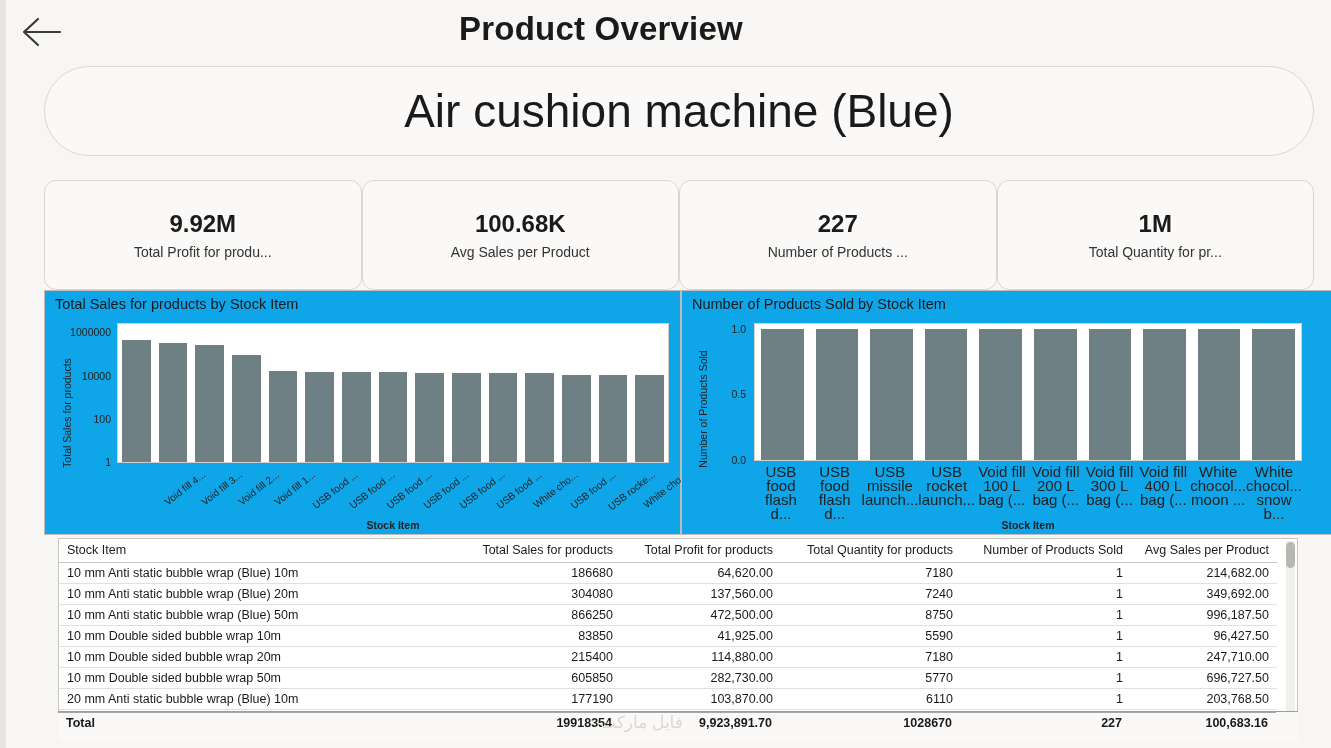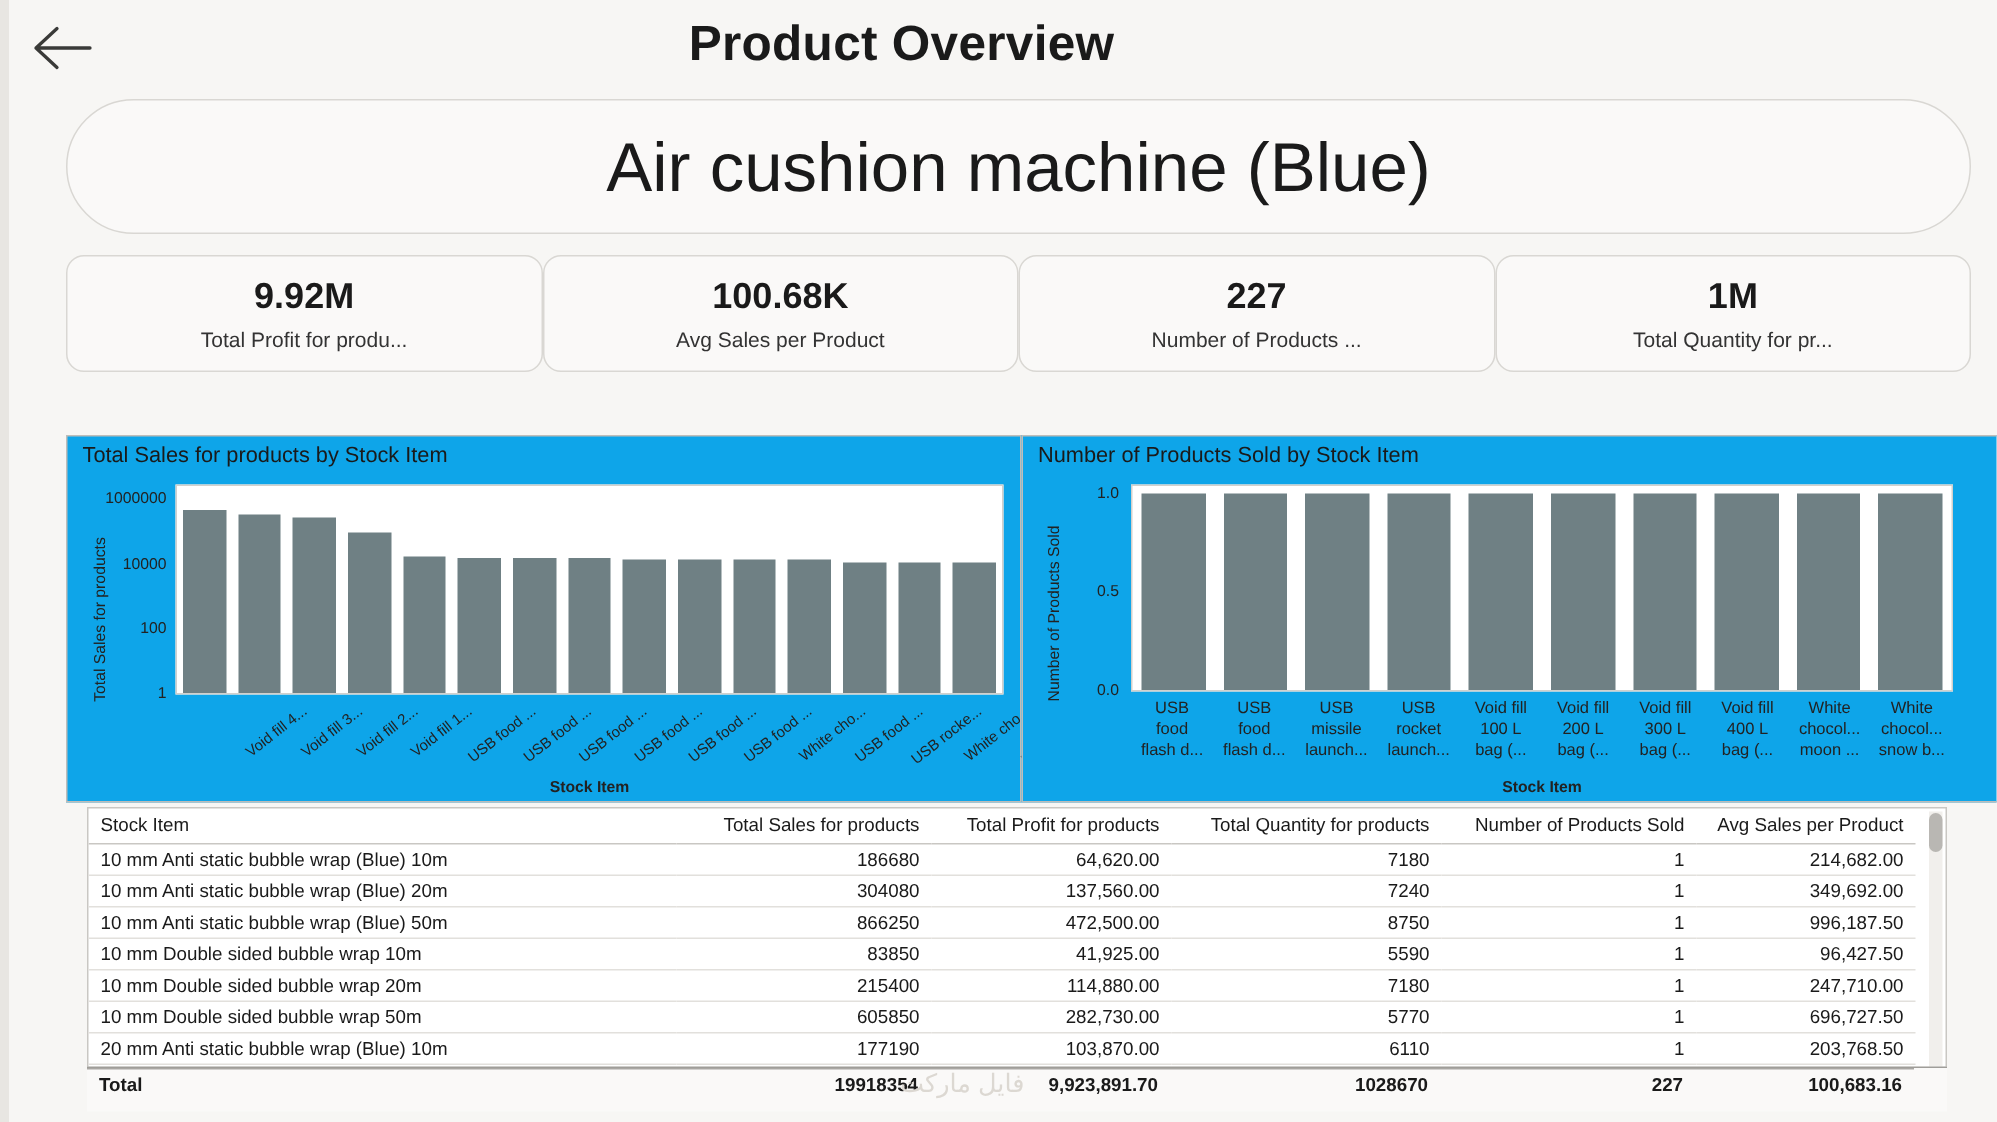--- a/index.html
+++ b/index.html
@@ -27,21 +27,21 @@
   }
   
   .product-card {
     position:absolute; left:44px; top:66px; width:1270px; height:90px;
     background:#faf9f8; border:1px solid #d9d7d3; border-radius:45px;
     display:flex; align-items:center; justify-content:center;
   }
   .product-card-name { font-size:46px; font-weight:normal; }
   
   .kpi-row {
-    position:absolute; left:44px; top:170px; width:1270px; height:78px;
+    position:absolute; left:44px; top:180px; width:1270px; height:110px;
     display:flex; 
   }
   .kpi {
     flex:1 1 0; background:#faf9f8; border:1px solid #d9d7d3; border-radius:12px;
     display:flex; flex-direction:column; align-items:center; justify-content:center;
     gap:6px;
   }
   .kpi-value { font-size:24px; font-weight:bold; }
   .kpi-label { font-size:14px; color:#333; }
   
@@ -68,21 +68,21 @@
   .bar-slot { flex:1 1 0; display:flex; justify-content:center; align-items:flex-end; height:100%; }
   .bar { width:78%; background:#6f8084; }
   .ytick {
     position:absolute; font-size:10.5px; color:#222; text-align:right; width:58px;
   }
   .xtick-rot {
     position:absolute; font-size:10px; color:#222;
     transform:rotate(-38deg); transform-origin: right top; white-space:nowrap;
   }
   .xtick-multi {
-    flex:1 1 0; font-size:11px; color:#222; text-align:center; line-height:14px;
+    flex:1 1 0; font-size:15px; color:#222; text-align:center; line-height:14px;
   }
   
   .table-wrap {
     position:absolute; left:58px; top:538px; width:1240px; height:200px;
     background:#fff; border:1px solid #c9c7c3;
     overflow:hidden;
   }
   table.grid { width:1218px; border-collapse:collapse; font-size:12.5px; }
   table.grid th {
     font-weight:normal; padding:4px 8px 5px 8px; border-bottom:1px solid #c9c7c3;

